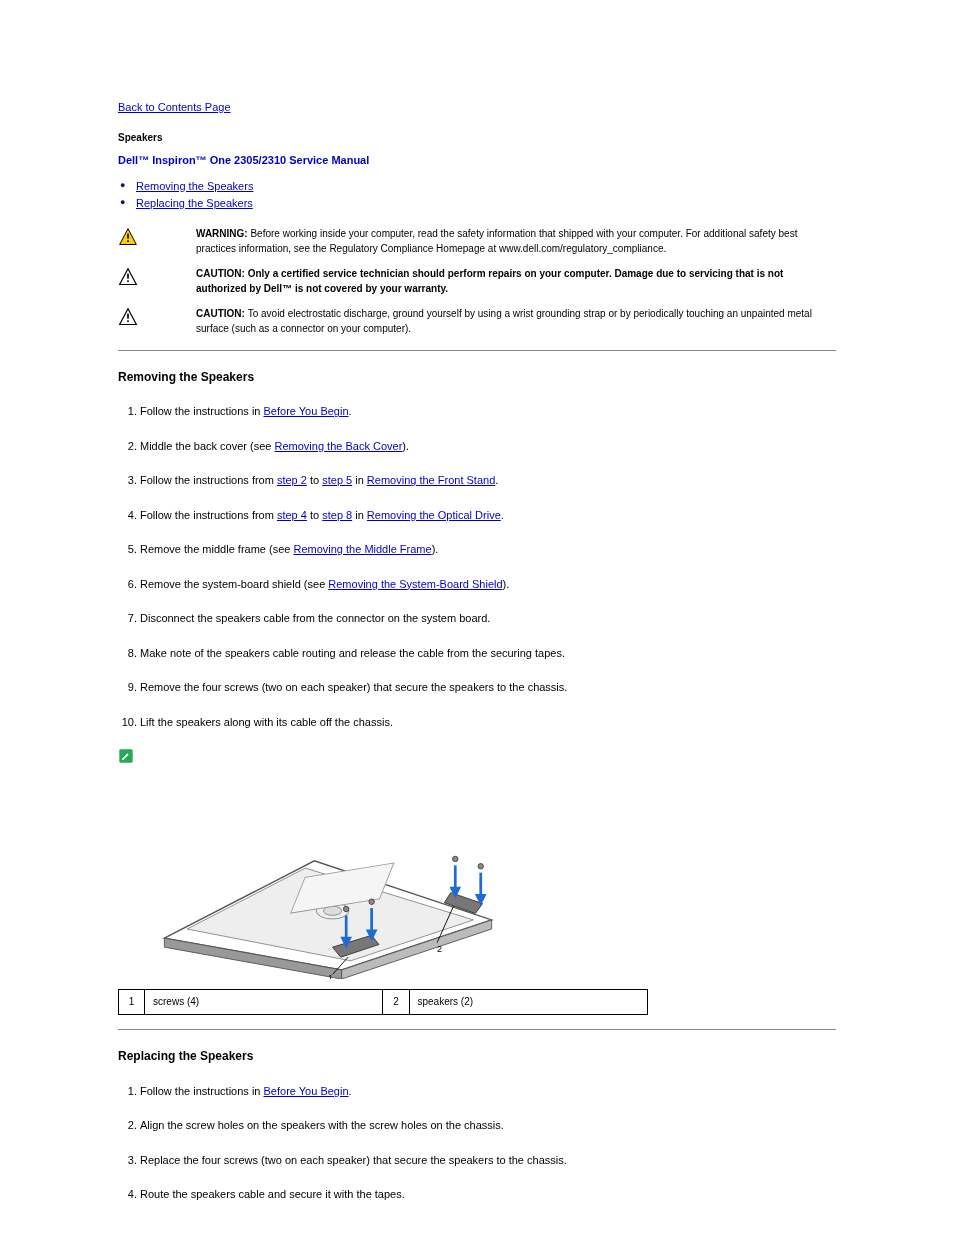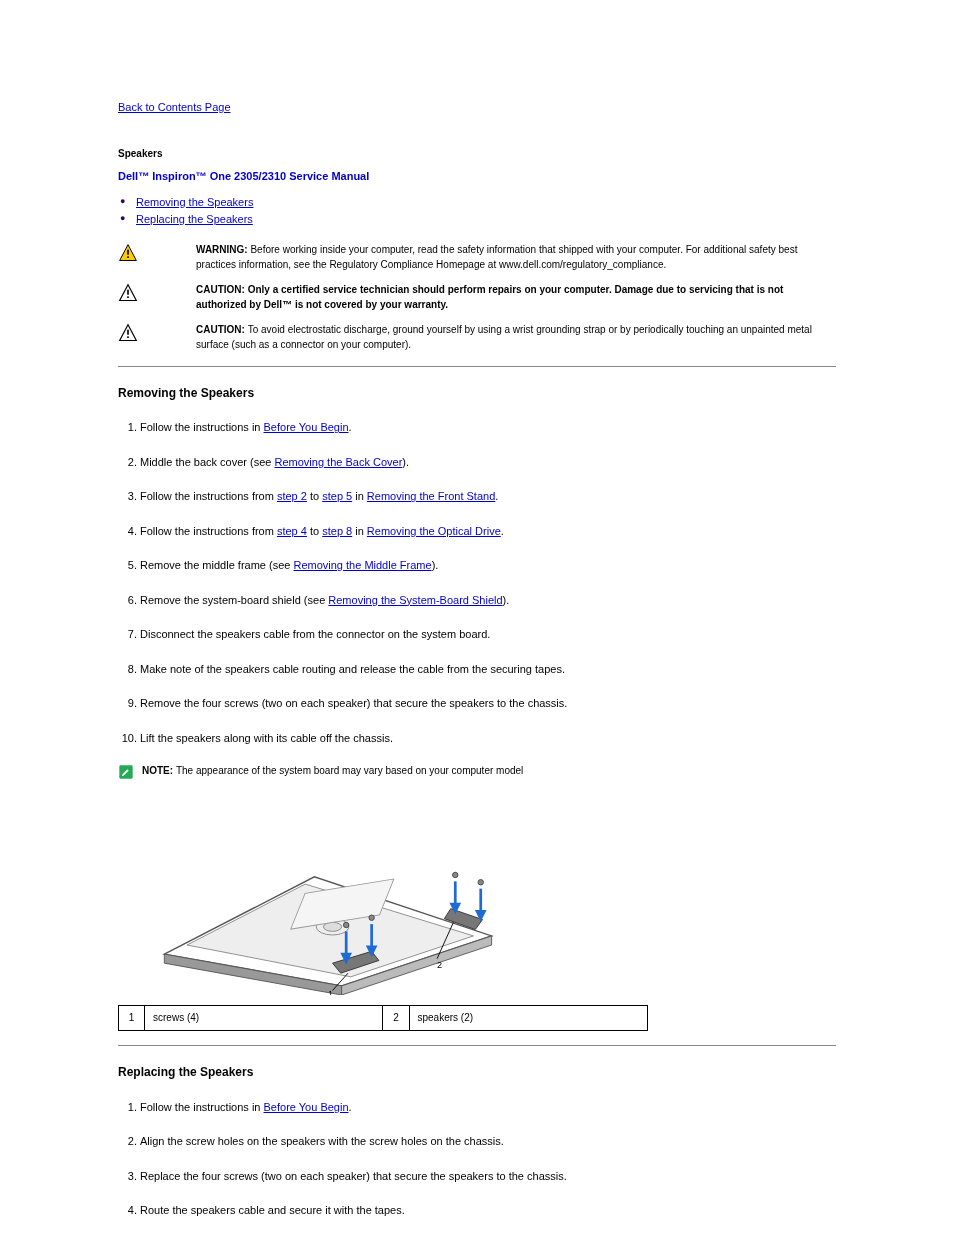--- a/index.html
+++ b/index.html
@@ -6,21 +6,21 @@
     body {
       font-family: Verdana, Arial, sans-serif;
       font-size: 11px;
       color: #000;
       background: #fff;
       width: 954px;
       padding: 100px 118px 40px 118px;
       line-height: 1.4;
     }
     .link { color: #0000cc; text-decoration: underline; cursor: pointer; }
-    .back-link { display: inline-block; margin-bottom: 20px; font-size: 11px; }
+    .back-link { display: inline-block; margin-bottom: 4px; font-size: 11px; }
     .section-title { font-size: 10px; font-weight: bold; margin: 12px 0 8px 0; }
     .manual-title { font-size: 11px; font-weight: bold; color: #0000cc; margin: 8px 0 10px 0; }
     .bullet-list { list-style: none; margin: 6px 0 14px 0; }
     .bullet-list li { padding-left: 18px; position: relative; margin: 2px 0; }
     .bullet-list li::before {
       content: "●"; position: absolute; left: 2px; top: 0; color: #306; font-size: 9px;
     }
     .notice-row { display: flex; align-items: flex-start; margin: 10px 0; gap: 46px; }
     .notice-icon { width: 24px; flex-shrink: 0; margin-right: 8px; margin-top: 1px; }
     .notice-text { flex: 1; font-size: 10px; line-height: 1.5; }
@@ -109,21 +109,20 @@
   <li>Lift the speakers along with its cable off the chassis.</li>
 </ol>
 
 <div class="note-row">
   <span class="note-icon">
     <svg viewBox="0 0 24 24" width="16" height="16">
         <rect x="2" y="2" width="20" height="20" fill="#2a5" rx="2"></rect>
         <path d="M6 16 L14 8 L16 10 L8 18 L6 18 Z" fill="#fff"></path>
       </svg>
   </span>
-  <div class="note-text"><b><span>NOTE: </span></b><span>The appearance of the system board may vary based on your computer model</span></div>
 </div>
 
 <div class="diagram-wrap">
   <svg viewBox="0 0 420 220" width="420" height="200">
     <polygon points="30,175 195,90 390,155 225,210" fill="none" stroke="#555" stroke-width="1.5"></polygon>
     <polygon points="30,175 30,185 225,220 225,210" fill="#999" stroke="#555"></polygon>
     <polygon points="225,210 225,220 390,165 390,155" fill="#bbb" stroke="#555"></polygon>
     <polygon points="55,165 185,98 370,155 235,200" fill="#eee" stroke="#888"></polygon>
     <ellipse cx="215" cy="145" rx="18" ry="9" fill="none" stroke="#888"></ellipse>
     <ellipse cx="215" cy="145" rx="10" ry="5" fill="#ddd" stroke="#888"></ellipse>

